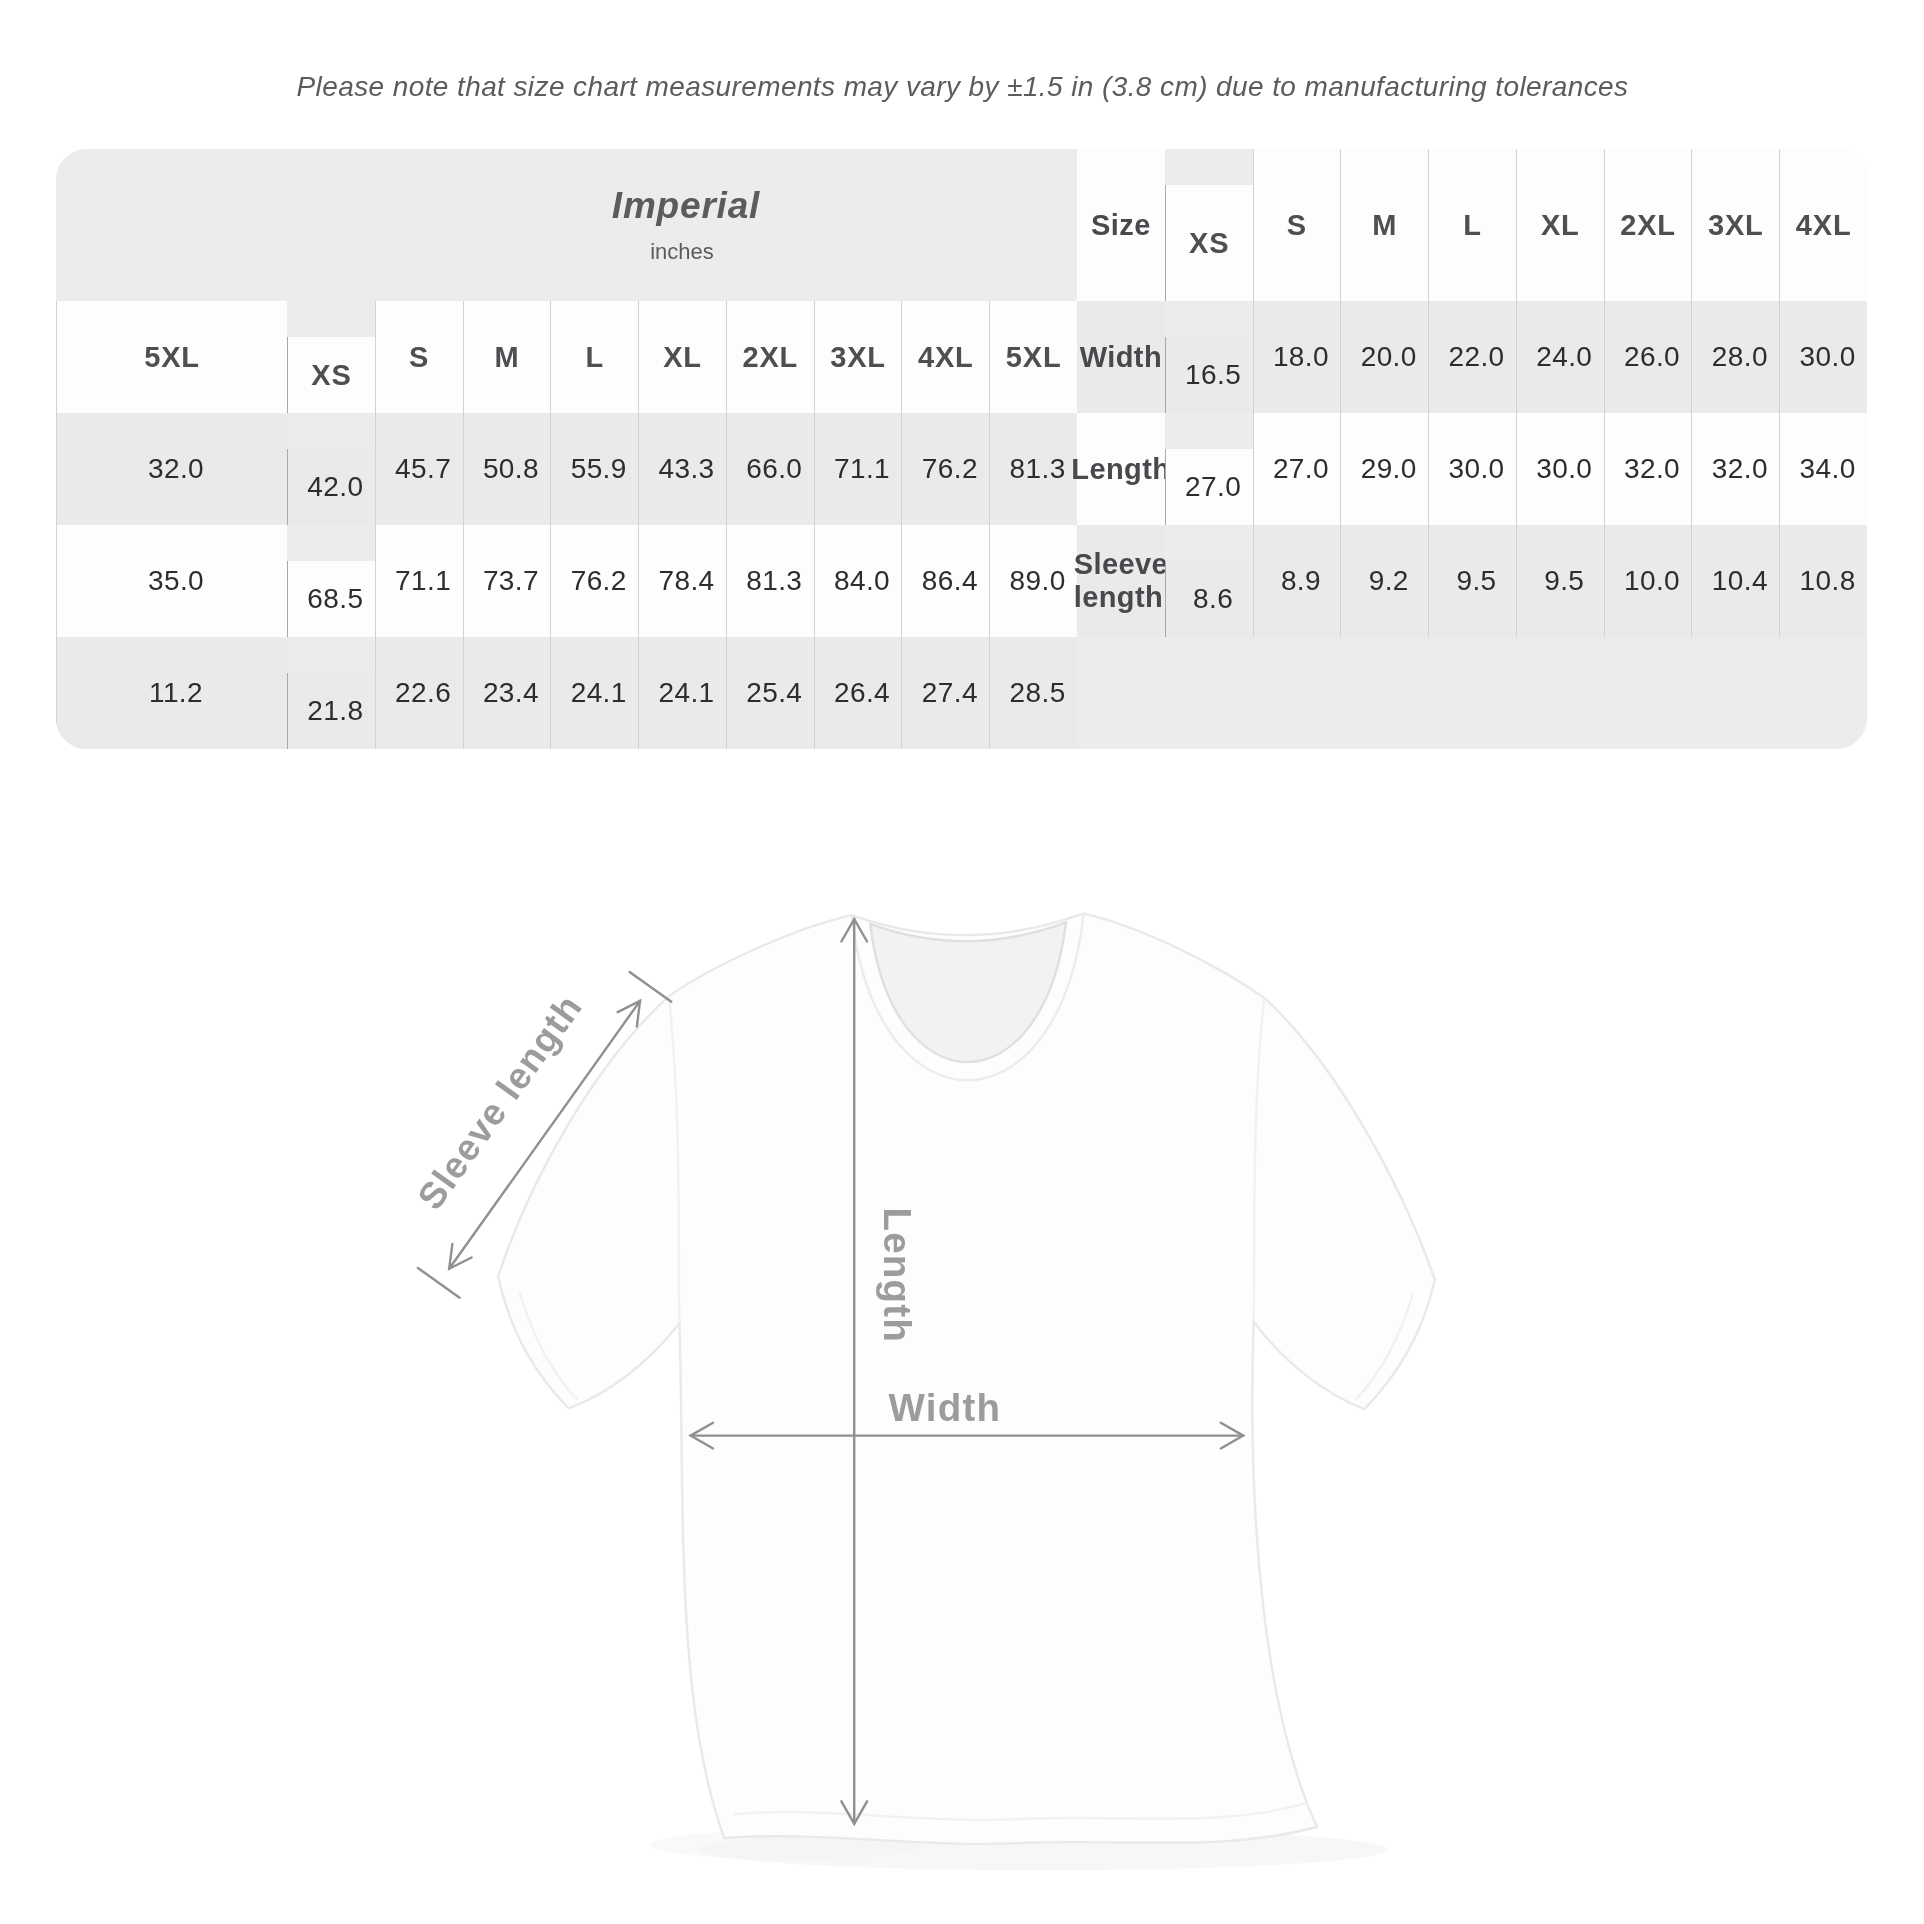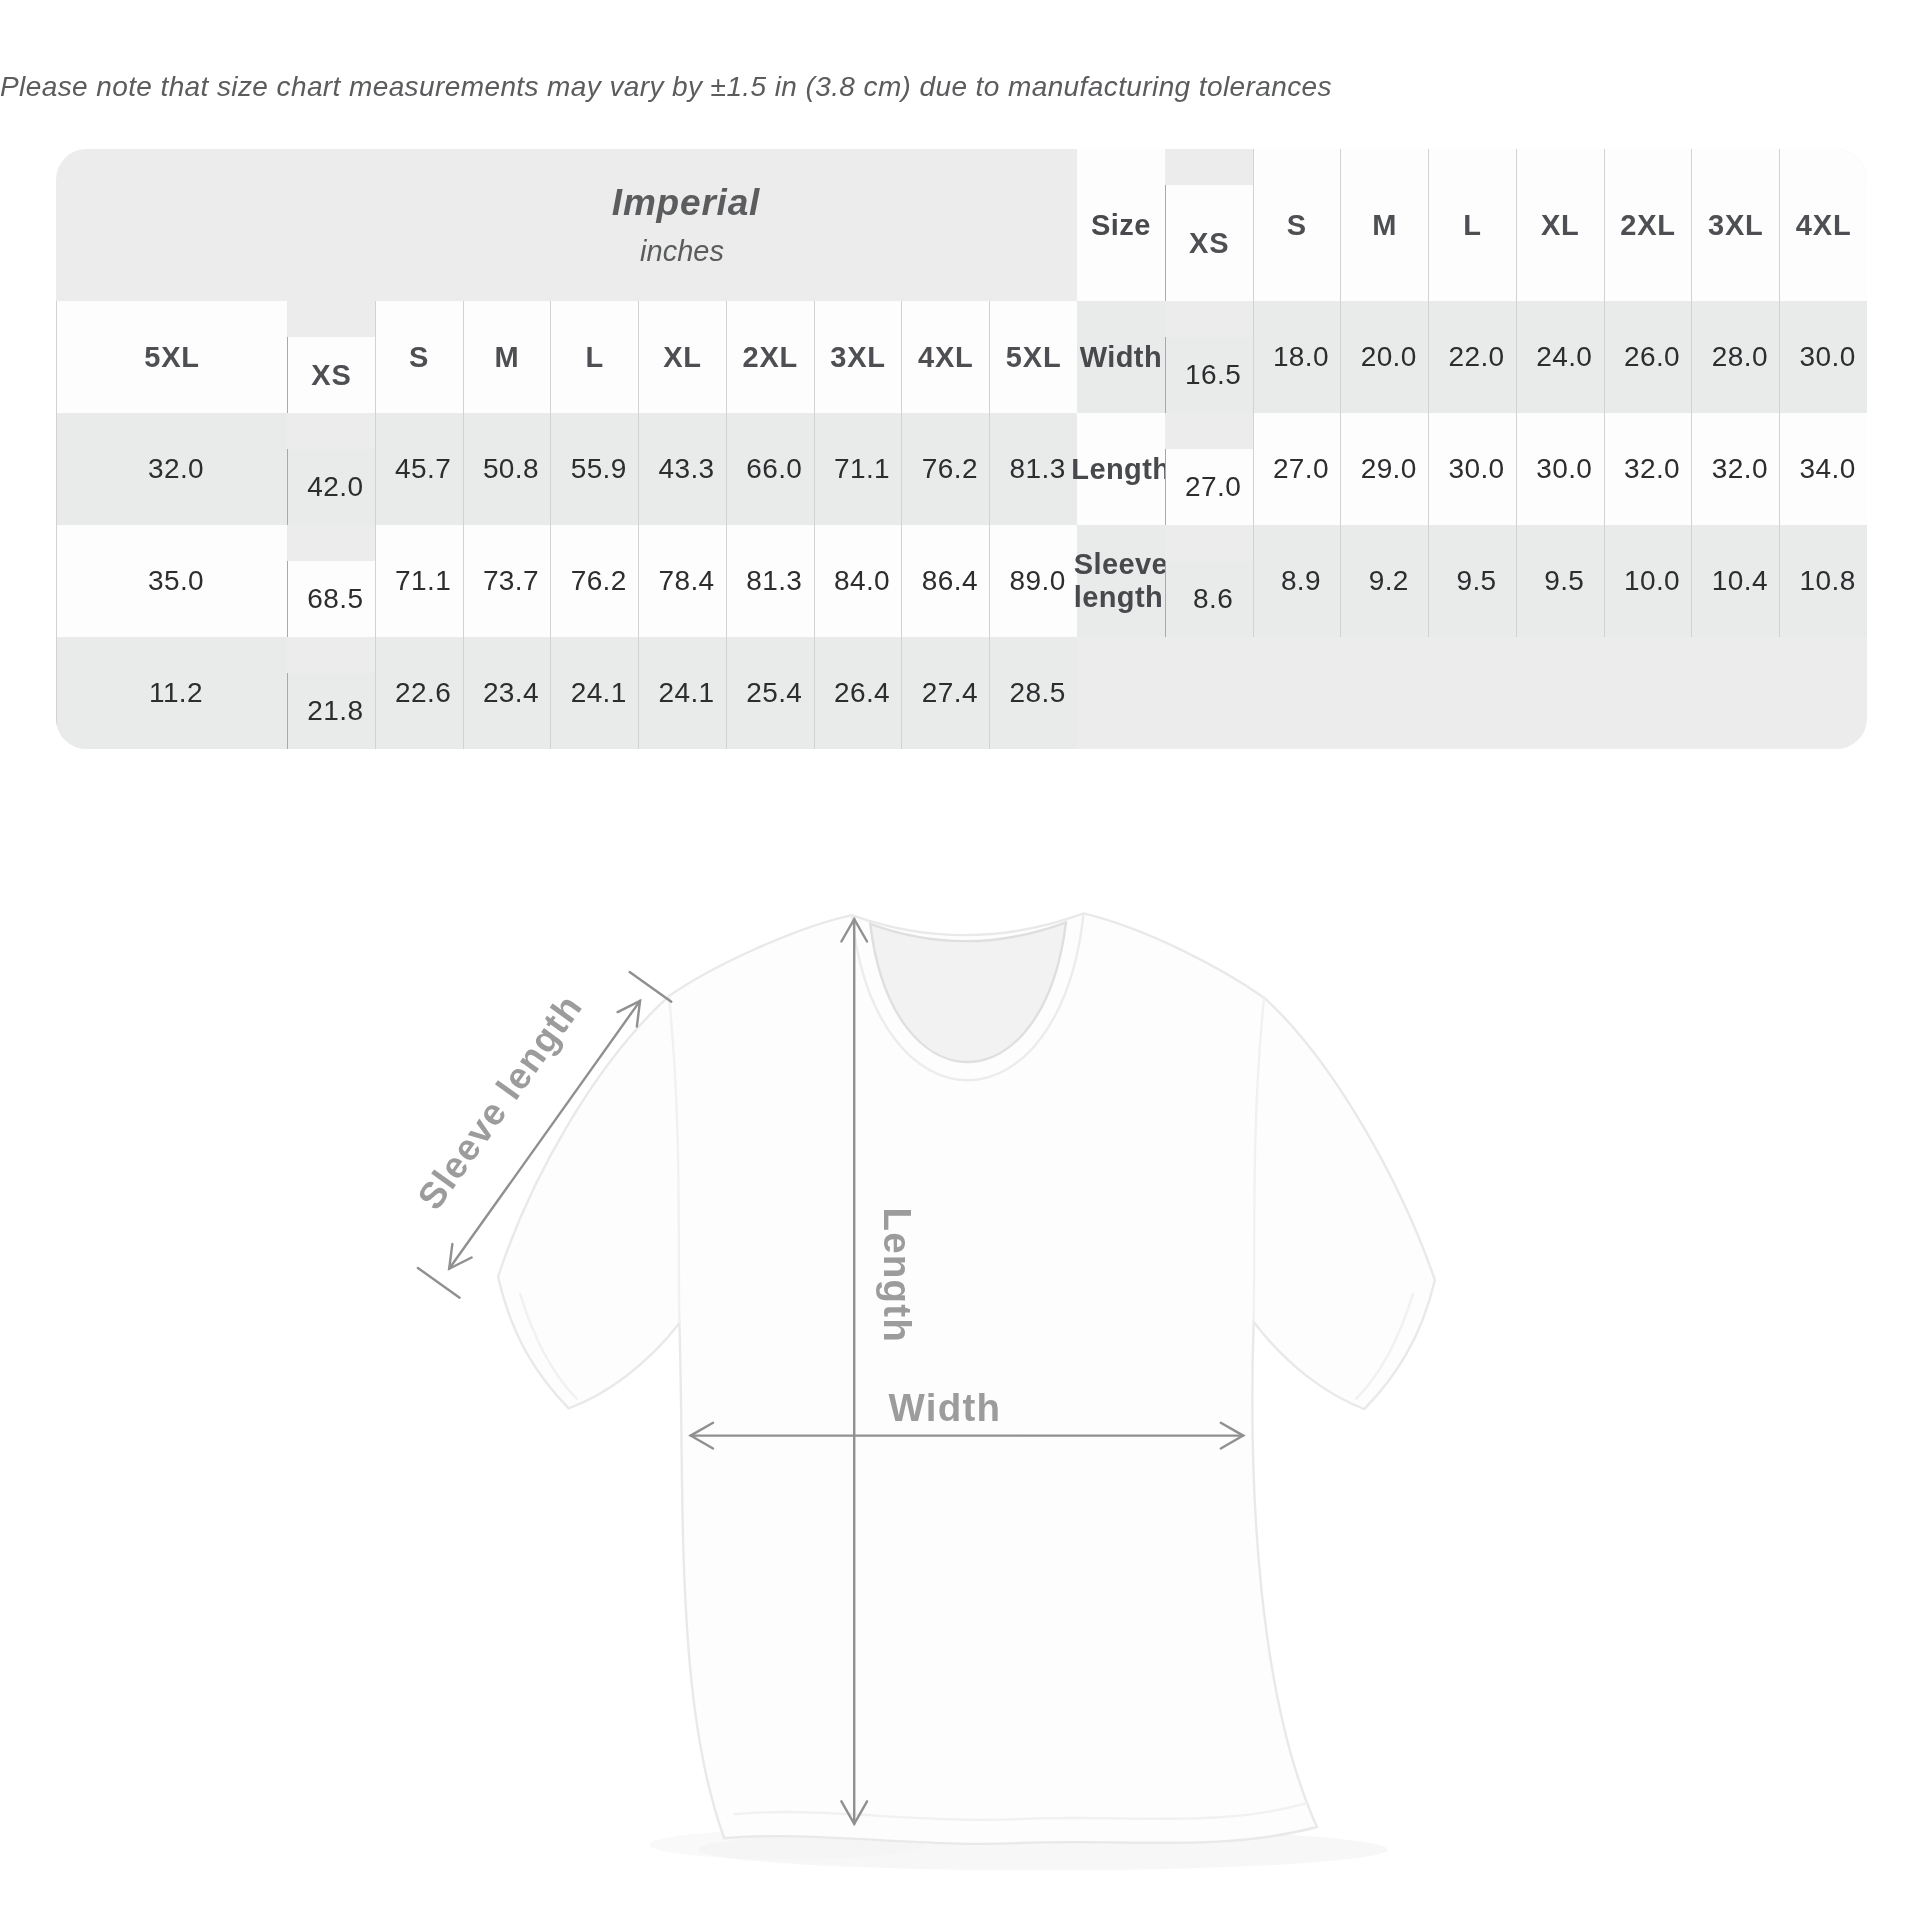--- a/index.html
+++ b/index.html
@@ -3,39 +3,39 @@
 <meta charset="utf-8">
 <style>
   html,body{margin:0;padding:0;}
   body{
     width:1925px;height:1925px;position:relative;overflow:hidden;
     background:#ffffff;
     font-family:"Liberation Sans", sans-serif;
   }
   .note{
     position:absolute;top:71px;left:0;width:1925px;
-    font-style:italic;font-size:28px;
+    text-align:center;font-style:italic;font-size:28px;
     color:var(--text-muted,#5b5c5e);letter-spacing:0.4px;
   }
   .size-table{
     position:absolute;left:56px;top:149px;width:1811px;height:600px;
     background:var(--table-bg,#ececec);
     border-radius:30.5px;overflow:hidden;
     display:grid;
     grid-template-columns:231px repeat(18,1fr);
     grid-template-rows:152px repeat(4,1fr);
   }
   .cell{display:flex;align-items:center;justify-content:center;min-width:0;}
   .unit-header{flex-direction:column;justify-content:center;gap:11.2px;grid-column:span 9;}
   .unit-title{
     font-size:37px;font-weight:700;font-style:italic;
     color:var(--text-muted,#55565a);letter-spacing:0.8px;margin-left:8px;
   }
   .unit-sub{
-    font-size:29px;font-style:italic;color:var(--text-muted,#55565a);
+    font-size:22px;color:var(--text-muted,#55565a);
   }
   .size-head{font-size:29px;font-weight:700;color:var(--text-head,#4e4f52);letter-spacing:0.8px;}
   .row-label{font-size:29px;font-weight:700;color:var(--text-label,#48494c);letter-spacing:0.4px;}
   .num{font-size:28px;font-weight:400;color:var(--text-dark,#2c2d2f);letter-spacing:0.4px;padding-left:8px;}
   .c-white{background:var(--row-white-bg,#fdfdfd);}
   .c-gray{background:var(--row-alt-bg,#e9eaea);}
   .vline{border-left:0.8px solid var(--divider,#d2d2d2);}
   .vstrong{border-left:0.8px solid var(--strong-divider,#a9a9a9);margin-top:36px;}
   .diagram{position:absolute;left:0;top:866px;width:1925px;height:1059px;}
   .dim{stroke:var(--dimension-line,#909090);stroke-width:3;fill:none;stroke-linecap:round;}

